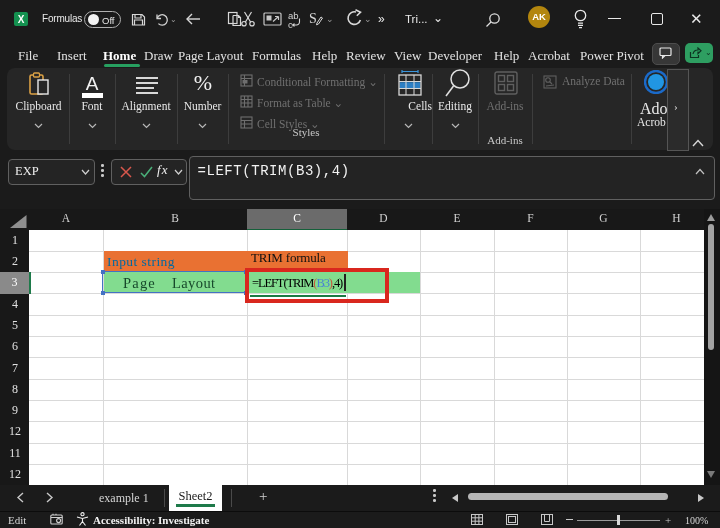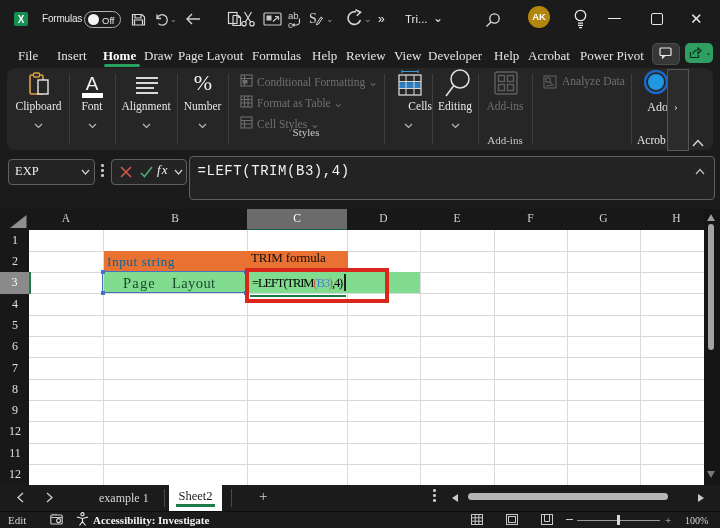--- a/index.html
+++ b/index.html
@@ -278,22 +278,22 @@
     </svg>
   </div>
   <div class="ab dis" style="left:562px;top:75px;font-size:11.5px;">Analyze Data</div>
 
   <div class="ab" style="left:644px;top:70px;">
     <svg width="24" height="24" viewBox="0 0 24 24">
       <circle cx="12" cy="12" r="11" fill="none" stroke="#1b6ac9" stroke-width="2.4"></circle>
       <circle cx="12" cy="12" r="8" fill="#2196e3"></circle>
     </svg>
   </div>
-  <div class="ab wt" style="left:640px;top:100px;width:28px;overflow:hidden;font-size:12px;text-align:right;white-space:nowrap;">Ado</div>
-  <div class="ab wt" style="left:637px;top:116px;width:31px;overflow:hidden;font-size:11.5px;white-space:nowrap;margin-top:18px;">Acrob</div>
+  <div class="ab wt" style="left:640px;top:100px;width:28px;overflow:hidden;font-size:16px;text-align:left;white-space:nowrap;">Ado</div>
+  <div class="ab wt" style="left:637px;top:116px;width:31px;overflow:hidden;font-size:11.5px;white-space:nowrap;">Acrob</div>
 
   <div class="ab" style="left:667px;top:69px;width:20px;height:80px;background:#2b2b2b;border:1px solid #555;">
     <div class="ab" style="left:6px;top:30px;font-size:11px;color:#d8d8d8;">›</div>
   </div>
   <div class="ab" style="left:692px;top:139px;">
     <svg width="12" height="8" viewBox="0 0 12 8" fill="none" stroke="#d8d8d8" stroke-width="1.4">
       <path d="M1 7 L6 1.5 L11 7"></path>
     </svg>
   </div>
 

